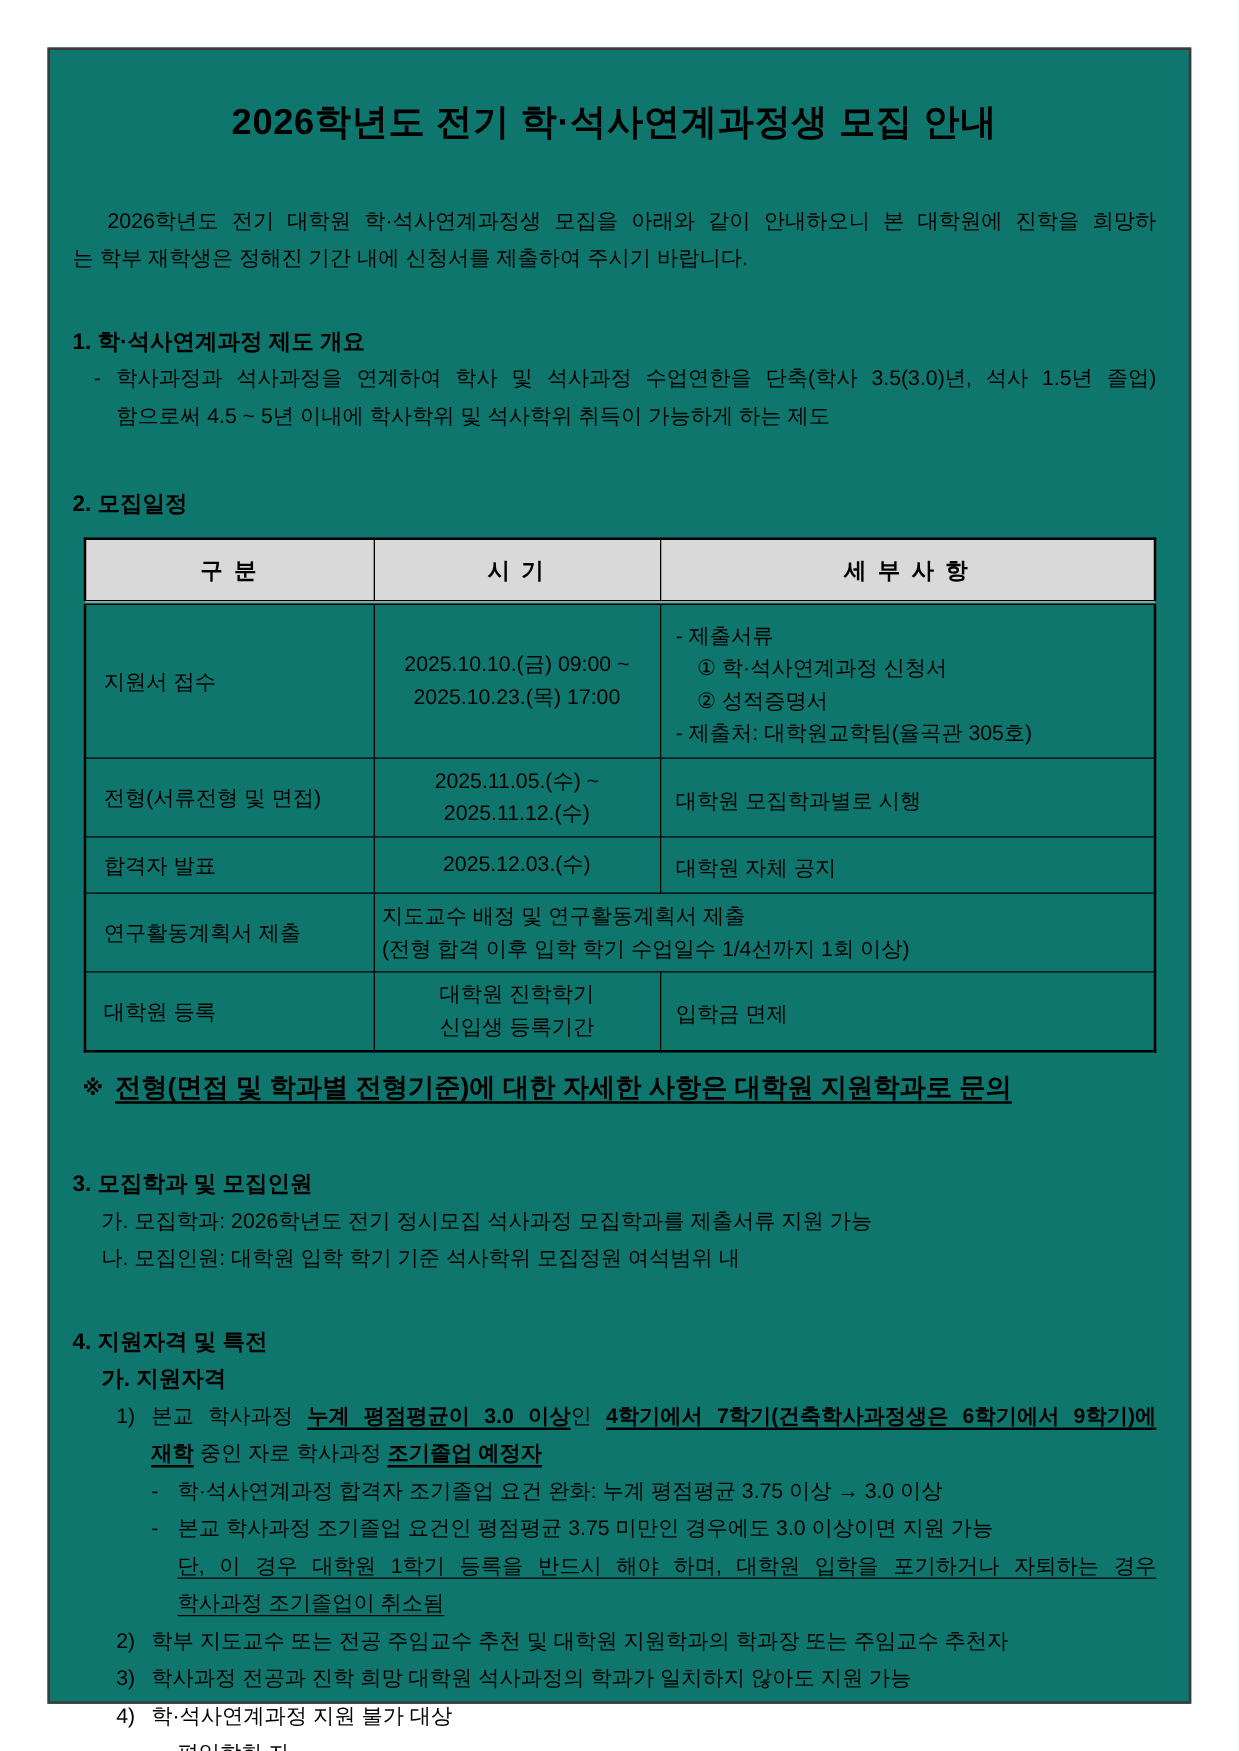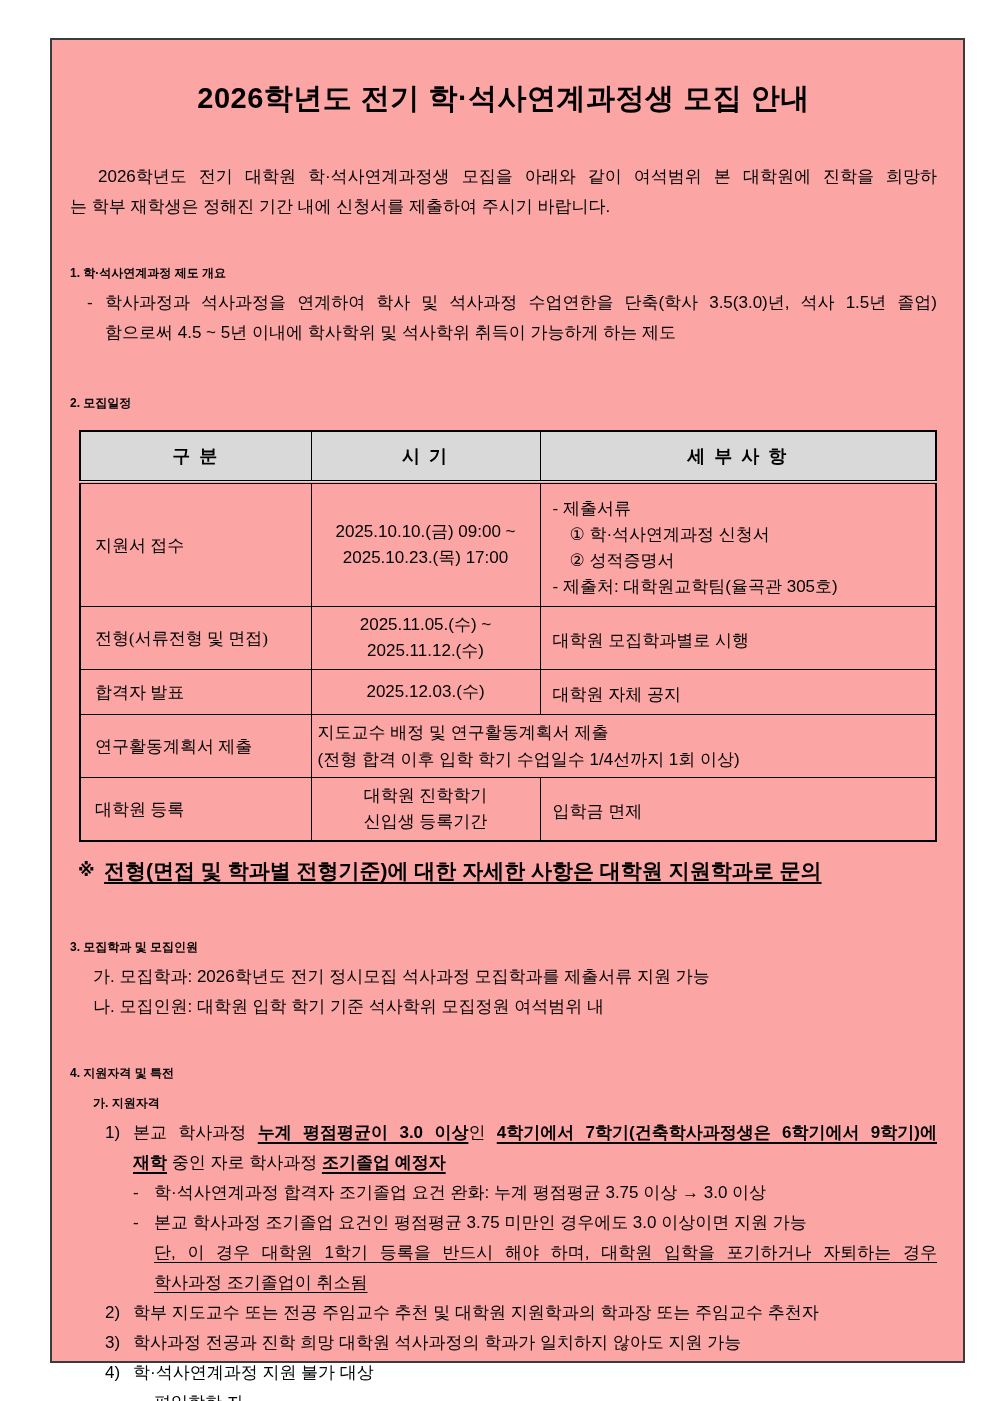--- a/index.html
+++ b/index.html
@@ -7,42 +7,41 @@
     width: 991px; height: 1401px;
     background: #ffffff;
     font-family: "Liberation Sans", "DejaVu Sans", sans-serif;
     color: #000;
   }
   .sheet {
     position: absolute;
     left: 38px; top: 38px;
     width: 915px; height: 1325px;
     border: 2px solid #3b3b3b;
-    background: #fca5a5;
-    margin-left: 12px;
+    background: #0f766e;
   }
   .content { padding: 40px 26px 0 18px; }
 
   .doc-title {
     text-align: center;
     font-size: 29px;
     font-weight: bold;
     letter-spacing: 0.5px;
     line-height: 36px;
   }
 
   .line { font-size: 17px; line-height: 30px; text-align: left; }
   .just { text-align: justify; text-align-last: justify; }
   .ul   { text-decoration: underline; text-underline-offset: 4px; }
   .bu   { font-weight: bold; text-decoration: underline; text-decoration-thickness: 2px; text-underline-offset: 4px; }
 
   .intro { margin-top: 46px; }
   .intro .first { text-indent: 28px; }
 
-  .sec-heading { font-size: 12px; font-weight: bold; line-height: 30px; }
+  .sec-heading { font-size: 18px; font-weight: bold; line-height: 30px; }
   .sec1 { margin-top: 36px; }
   .sec2 { margin-top: 40px; }
   .sec3 { margin-top: 46px; }
   .sec4 { margin-top: 36px; }
 
   .dash-row { display: flex; align-items: flex-start; margin-left: 17px; }
   .dash-row .dash { width: 18px; flex: none; font-size: 17px; line-height: 30px; }
   .dash-row .dtext { flex: 1; min-width: 0; }
 
   .indent-item { margin-left: 23px; }
@@ -62,21 +61,21 @@
   }
   table.schedule th {
     background: #d9d9d9;
     font-size: 18px;
     font-weight: bold;
     height: 51px;
     text-align: center;
     letter-spacing: 2px;
     border-bottom: 4px double #000;
   }
-  td.c-label { padding: 6px 6px 6px 14px; text-align: left; font-family: Liberation Serif, serif; }
+  td.c-label { padding: 6px 6px 6px 14px; text-align: left; }
   td.c-period { text-align: center; padding: 5px 4px; line-height: 26px; }
   td.c-detail { padding: 12px 6px 6px 12px; text-align: left; line-height: 26px; }
   td.c-merged { text-align: left; line-height: 27px; padding: 4px 6px; }
   .det-indent { padding-left: 17px; }
 
   .note-row { display: flex; align-items: flex-start; margin: 14px 0 0 8px; }
   .note-row .nmark { width: 26px; flex: none; font-size: 17px; font-weight: bold; line-height: 30px; }
   .note-row .ntext { font-size: 21px; font-weight: bold; line-height: 30px; }
 
   .num-row { display: flex; align-items: flex-start; margin-left: 35px; }
@@ -91,21 +90,21 @@
 </style>
 </head>
 <body>
 
 <div class="sheet">
   <div class="content">
 
     <div class="doc-title">2026학년도 전기 학·석사연계과정생 모집 안내</div>
 
     <div class="intro">
-      <div class="line just first">2026학년도 전기 대학원 학·석사연계과정생 모집을 아래와 같이 여석범위 본 대학원에 진학을 희망하</div>
+      <div class="line just first">2026학년도 전기 대학원 학·석사연계과정생 모집을 아래와 같이 안내하오니 본 대학원에 진학을 희망하</div>
       <div class="line">는 학부 재학생은 정해진 기간 내에 신청서를 제출하여 주시기 바랍니다.</div>
     </div>
 
     <div class="sec1">
       <div class="sec-heading">1. 학·석사연계과정 제도 개요</div>
       <div class="dash-row">
         <span class="dash">-</span>
         <div class="dtext">
           <div class="line just">학사과정과 석사과정을 연계하여 학사 및 석사과정 수업연한을 단축(학사 3.5(3.0)년, 석사 1.5년 졸업)</div>
           <div class="line">함으로써 4.5 ~ 5년 이내에 학사학위 및 석사학위 취득이 가능하게 하는 제도</div>

